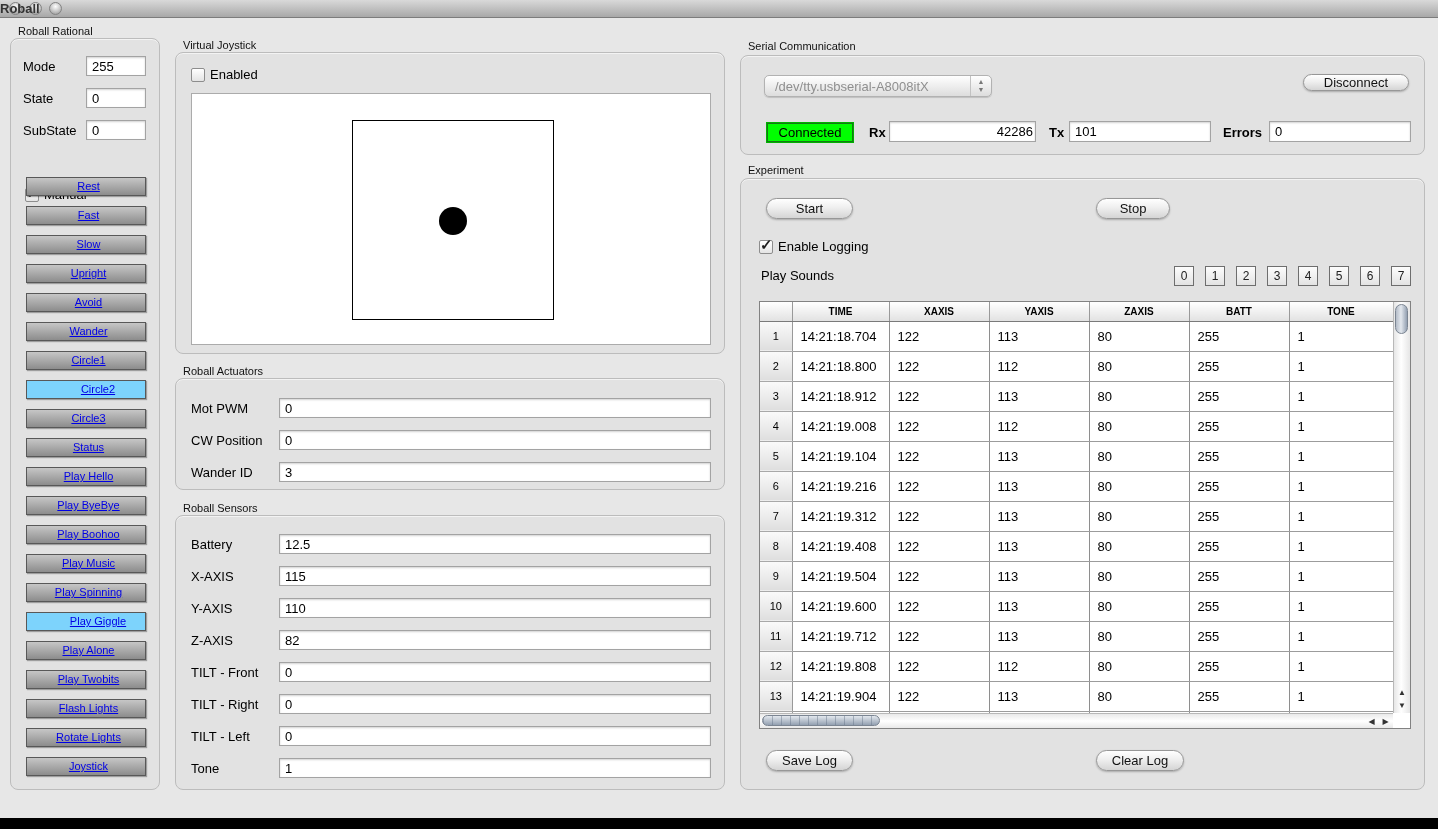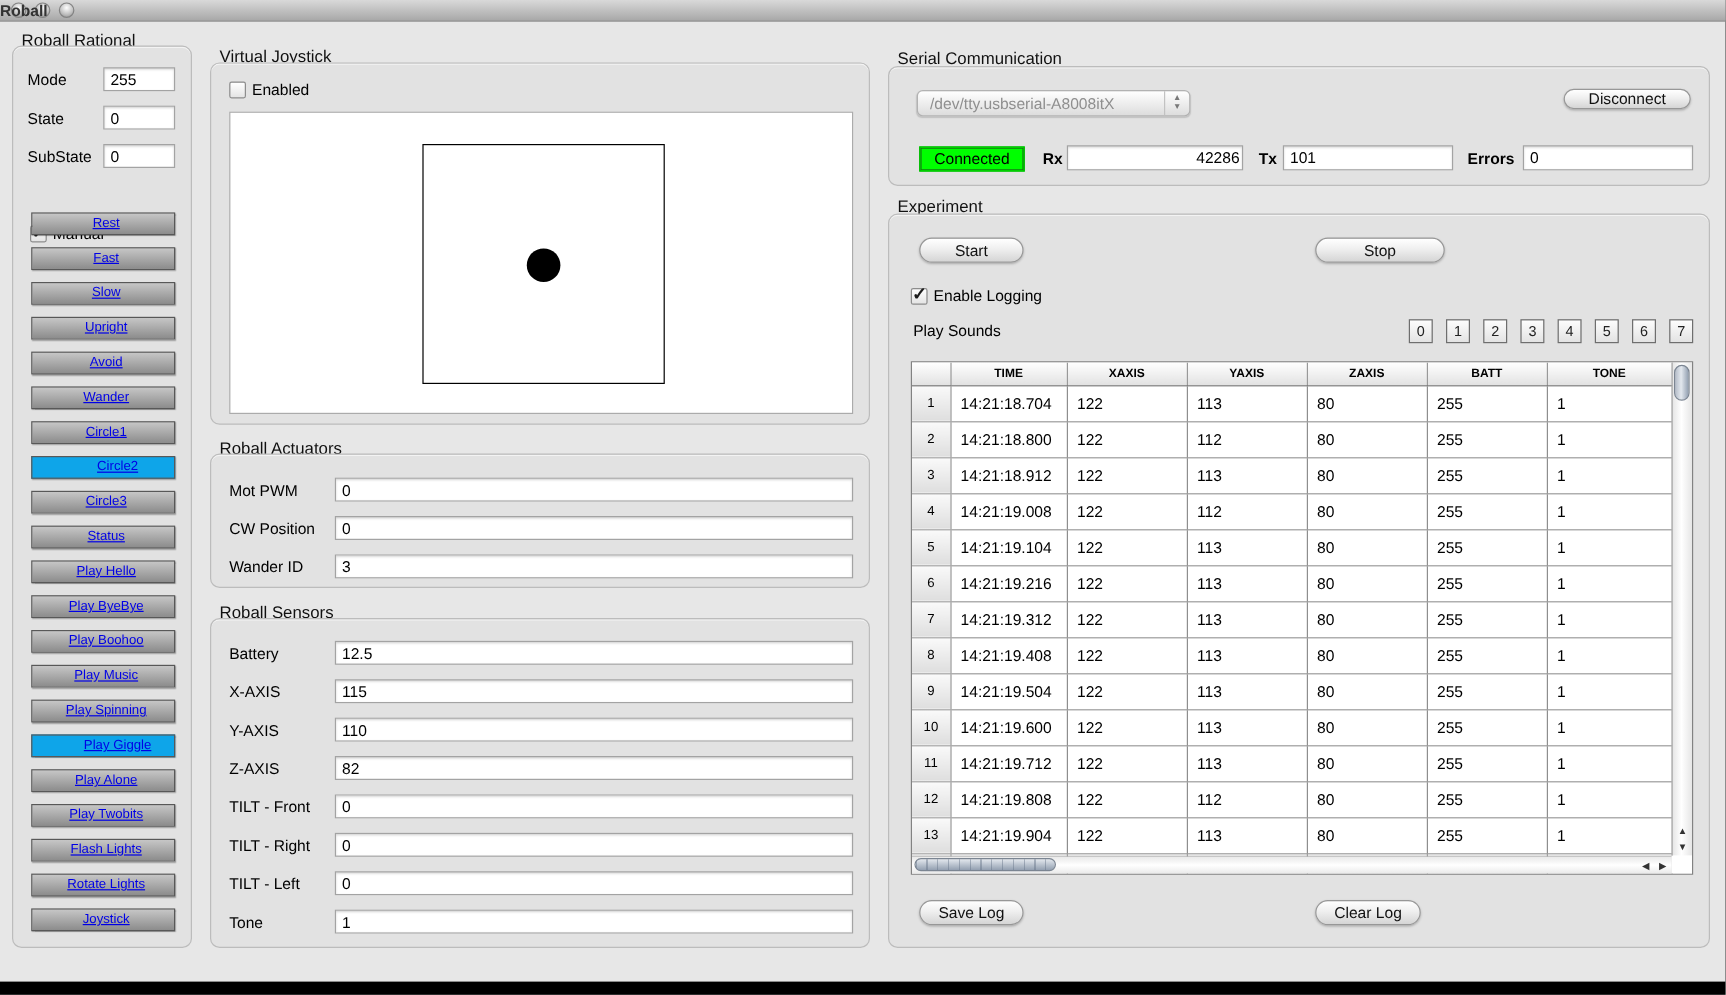--- a/index.html
+++ b/index.html
@@ -10,21 +10,21 @@
   
   .titlebar { position:absolute; left:0; top:0; right:0; height:18px;
     background:linear-gradient(#d9d9d9,#a8a8a8); border-bottom:1px solid #7c7c7c; }
   .tl { position:absolute; top:2px; width:13px; height:13px; border-radius:50%;
     background:radial-gradient(circle at 50% 32%, #fefefe, #c4c4c4 55%, #8e8e8e);
     border:1px solid #838383; cursor:pointer; }
   .win-title { position:absolute; top:1px; left:0; right:0; text-align:left;
     font-size:13px; font-weight:bold; color:#333; }
 
   
-  .grouplabel { position:absolute; font-size:14px; color:#111;text-align:center; }
+  .grouplabel { position:absolute; font-size:11px; color:#111;text-align:center; }
   .groupbox { position:absolute; background:#e2e2e2; border:1px solid #bcbcbc; border-radius:8px;
     box-shadow: inset 0 1px 0 rgba(255,255,255,.6); }
 
   
   .tfield { border:1px solid #a3a3a3; background:#fff; height:20px;
     font-family:"Liberation Sans",sans-serif; font-size:13px; color:#000; padding:0 2px 0 5px;
     box-shadow: inset 0 1px 2px rgba(0,0,0,.18); width:100%; }
   .field-row { display:flex; align-items:center; height:20px; margin-bottom:12px; }
   .flabel { font-size:13px; color:#000; flex:0 0 auto; }
   #rational-fields { position:absolute; left:12px; top:17px; width:124px; }
@@ -40,21 +40,21 @@
     border-radius:2px; position:relative; flex:0 0 auto; }
   .cb .check { position:absolute; top:-5px; left:0px; font-size:15px; font-weight:bold; color:#1c1c1c; }
 
   
   #rational-buttons { position:absolute; left:15px; top:138px; width:120px; }
   .list-btn { display:block; width:120px; height:19px; margin-bottom:10px;
     background:linear-gradient(#c6c6c6,#8c8c8c); border:1px solid #585858;
     box-shadow:1px 1px 1px rgba(0,0,0,.3);
     font-family:"Liberation Sans",sans-serif; font-size:11px; color:#0000e6;
     text-decoration:underline; text-align:center; padding:0 0 1px 5px; cursor:pointer; }
-  .list-btn.active { background:#0ea5e9;padding-left:24px; }
+  .list-btn.active { background:#7dd3fc;padding-left:24px; }
 
   
   .aqua-btn { position:absolute; border-radius:11px;
     background:linear-gradient(#ffffff,#efefef 45%,#d5d5d5);
     border:1px solid #979797; box-shadow:0 1px 2px rgba(0,0,0,.25);
     font-family:"Liberation Sans",sans-serif; font-size:13px; color:#111; text-align:center; cursor:pointer; }
 
   
   .combo { position:absolute; border-radius:5px; background:linear-gradient(#ffffff,#dddddd);
     border:1px solid #b2b2b2; box-shadow:0 1px 1px rgba(0,0,0,.15); display:flex; align-items:stretch; cursor:pointer; }
@@ -250,21 +250,21 @@
     <input class="tfield abs-field" style="left: 148px; top: 65px; width: 147px; height: 21px; text-align: right;" value="42286">
     <span class="inline-label" style="left:308px;top:69px">Tx</span>
     <input class="tfield abs-field" style="left: 328px; top: 65px; width: 142px; height: 21px;" value="101">
     <span class="inline-label" style="left:482px;top:69px">Errors</span>
     <input class="tfield abs-field" style="left: 528px; top: 65px; width: 142px; height: 21px;" value="0">
   </div>
 
   <div class="grouplabel" style="left:748px;top:164px">Experiment</div>
   <div class="groupbox" style="left:740px;top:178px;width:685px;height:612px">
     <button class="aqua-btn" style="left:25px;top:19px;width:87px;height:21px">Start</button>
-    <button class="aqua-btn" style="left:355px;top:19px;width:108px;height:21px">Stop</button>
+    <button class="aqua-btn" style="left:355px;top:19px;width:74px;height:21px">Stop</button>
 
     <div class="cb-row" style="left:18px;top:60px">
       <span class="cb">
           <span class="check">✓</span>
         </span>
       <span>Enable Logging</span>
     </div>
 
     <span style="position:absolute;left:20px;top:89px;font-size:13px">Play Sounds</span>
     <div id="sound-buttons">

